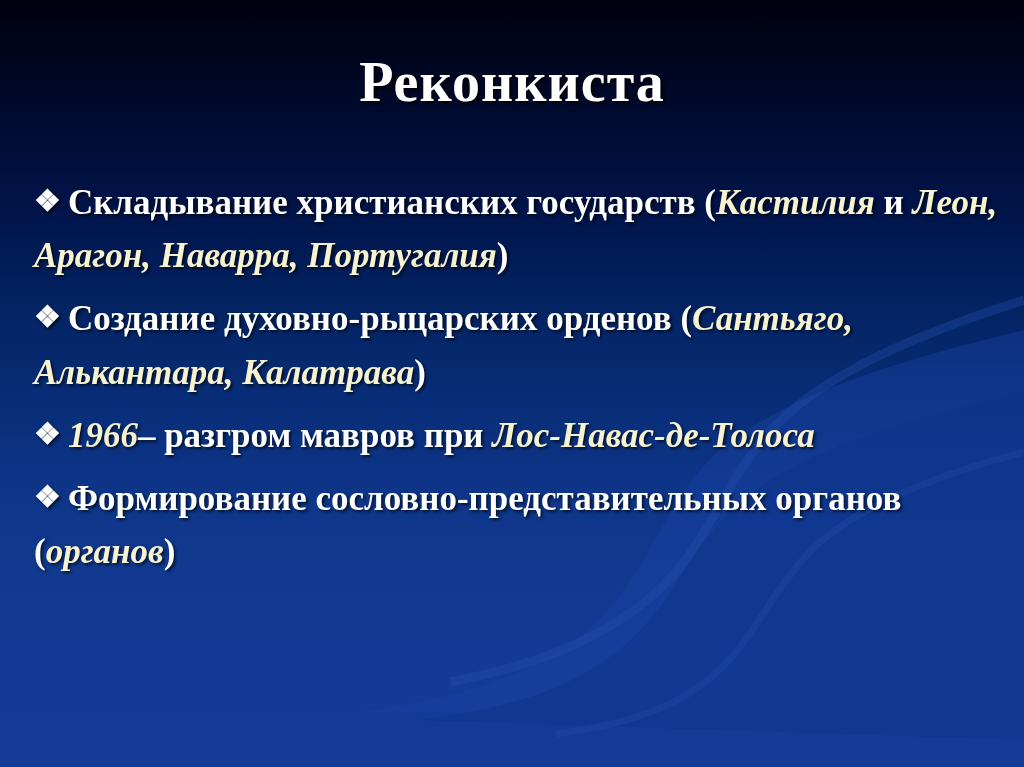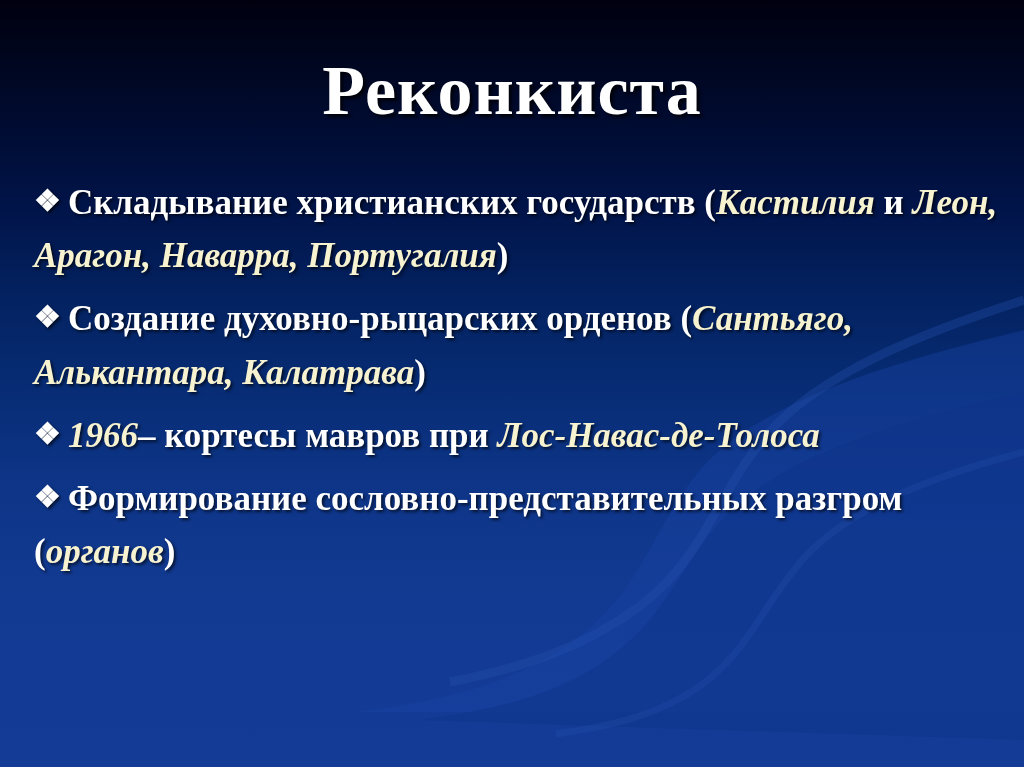--- a/index.html
+++ b/index.html
@@ -37,21 +37,21 @@
     pointer-events: none;
   }
 
   
   #title {
     position: absolute;
     top: 52px;
     left: 0;
     width: 1024px;
     text-align: center;
-    font-size: 70px;
+    font-size: 56px;
     font-weight: bold;
     color: #ffffff;
     letter-spacing: 1px;
     text-shadow: 3px 3px 3px rgba(0,0,0,0.75);
     line-height: 1.1;
     white-space: nowrap;
   }
 
   
   #body {
@@ -110,21 +110,21 @@
 
     <div class="bullet-block">
       <span class="marker">❖</span><span class="runs"><span class="plain">Складывание христианских государств </span><span class="plain">(</span><span class="em">Кастилия</span><span class="plain"> и </span><span class="em">Леон, Арагон, Наварра, Португалия</span><span class="plain">)</span></span>
     </div>
 
     <div class="bullet-block">
       <span class="marker">❖</span><span class="runs"><span class="plain">Создание духовно-рыцарских орденов </span><span class="plain">(</span><span class="em">Сантьяго, Алькантара, Калатрава</span><span class="plain">)</span></span>
     </div>
 
     <div class="bullet-block">
-      <span class="marker">❖</span><span class="runs"><span class="em">1966</span><span class="plain">– кортесы мавров при </span><span class="em">Лос-Навас-де-Толоса</span></span>
+      <span class="marker">❖</span><span class="runs"><span class="em">1966</span><span class="plain">– разгром мавров при </span><span class="em">Лос-Навас-де-Толоса</span></span>
     </div>
 
     <div class="bullet-block">
-      <span class="marker">❖</span><span class="runs"><span class="plain">Формирование сословно-представительных разгром </span><span class="plain">(</span><span class="em">органов</span><span class="plain">)</span></span>
+      <span class="marker">❖</span><span class="runs"><span class="plain">Формирование сословно-представительных органов </span><span class="plain">(</span><span class="em">органов</span><span class="plain">)</span></span>
     </div>
 
   </div>
 </div>
 
 </body></html>

